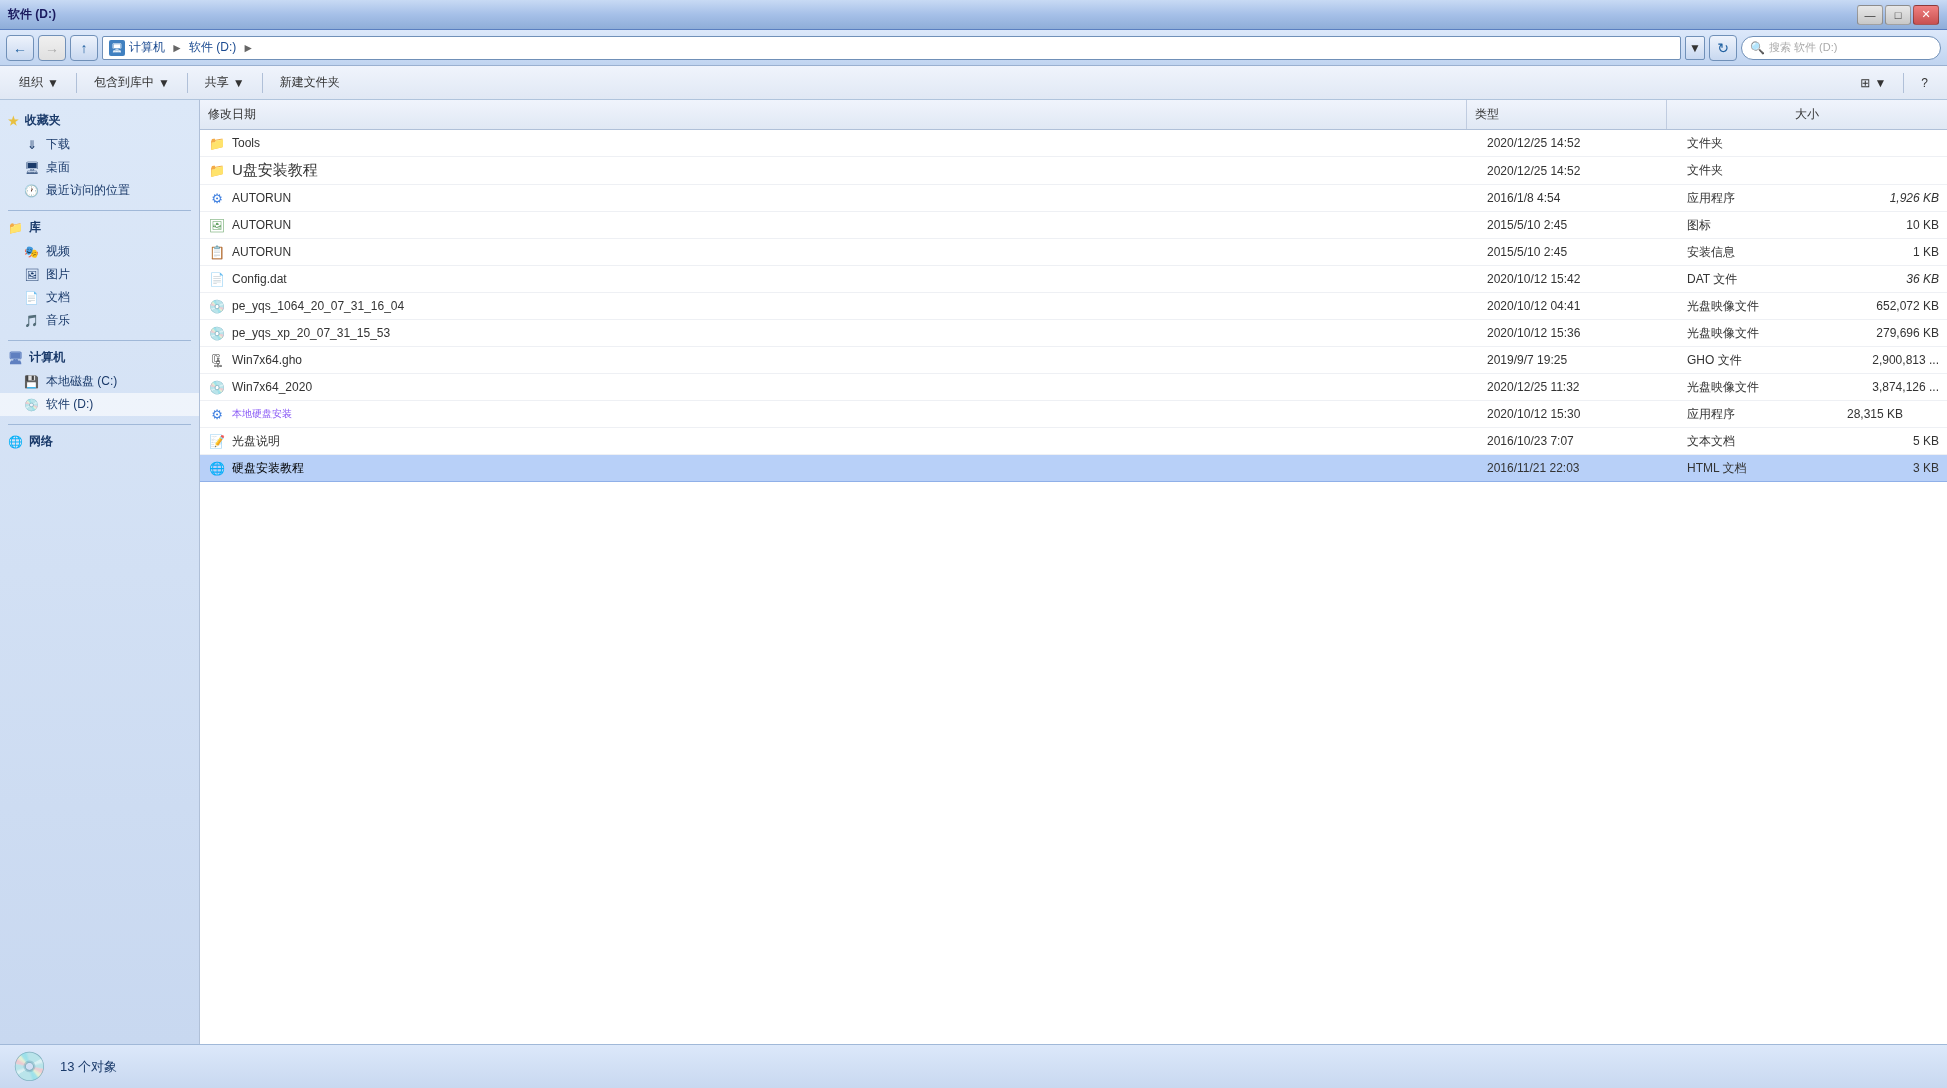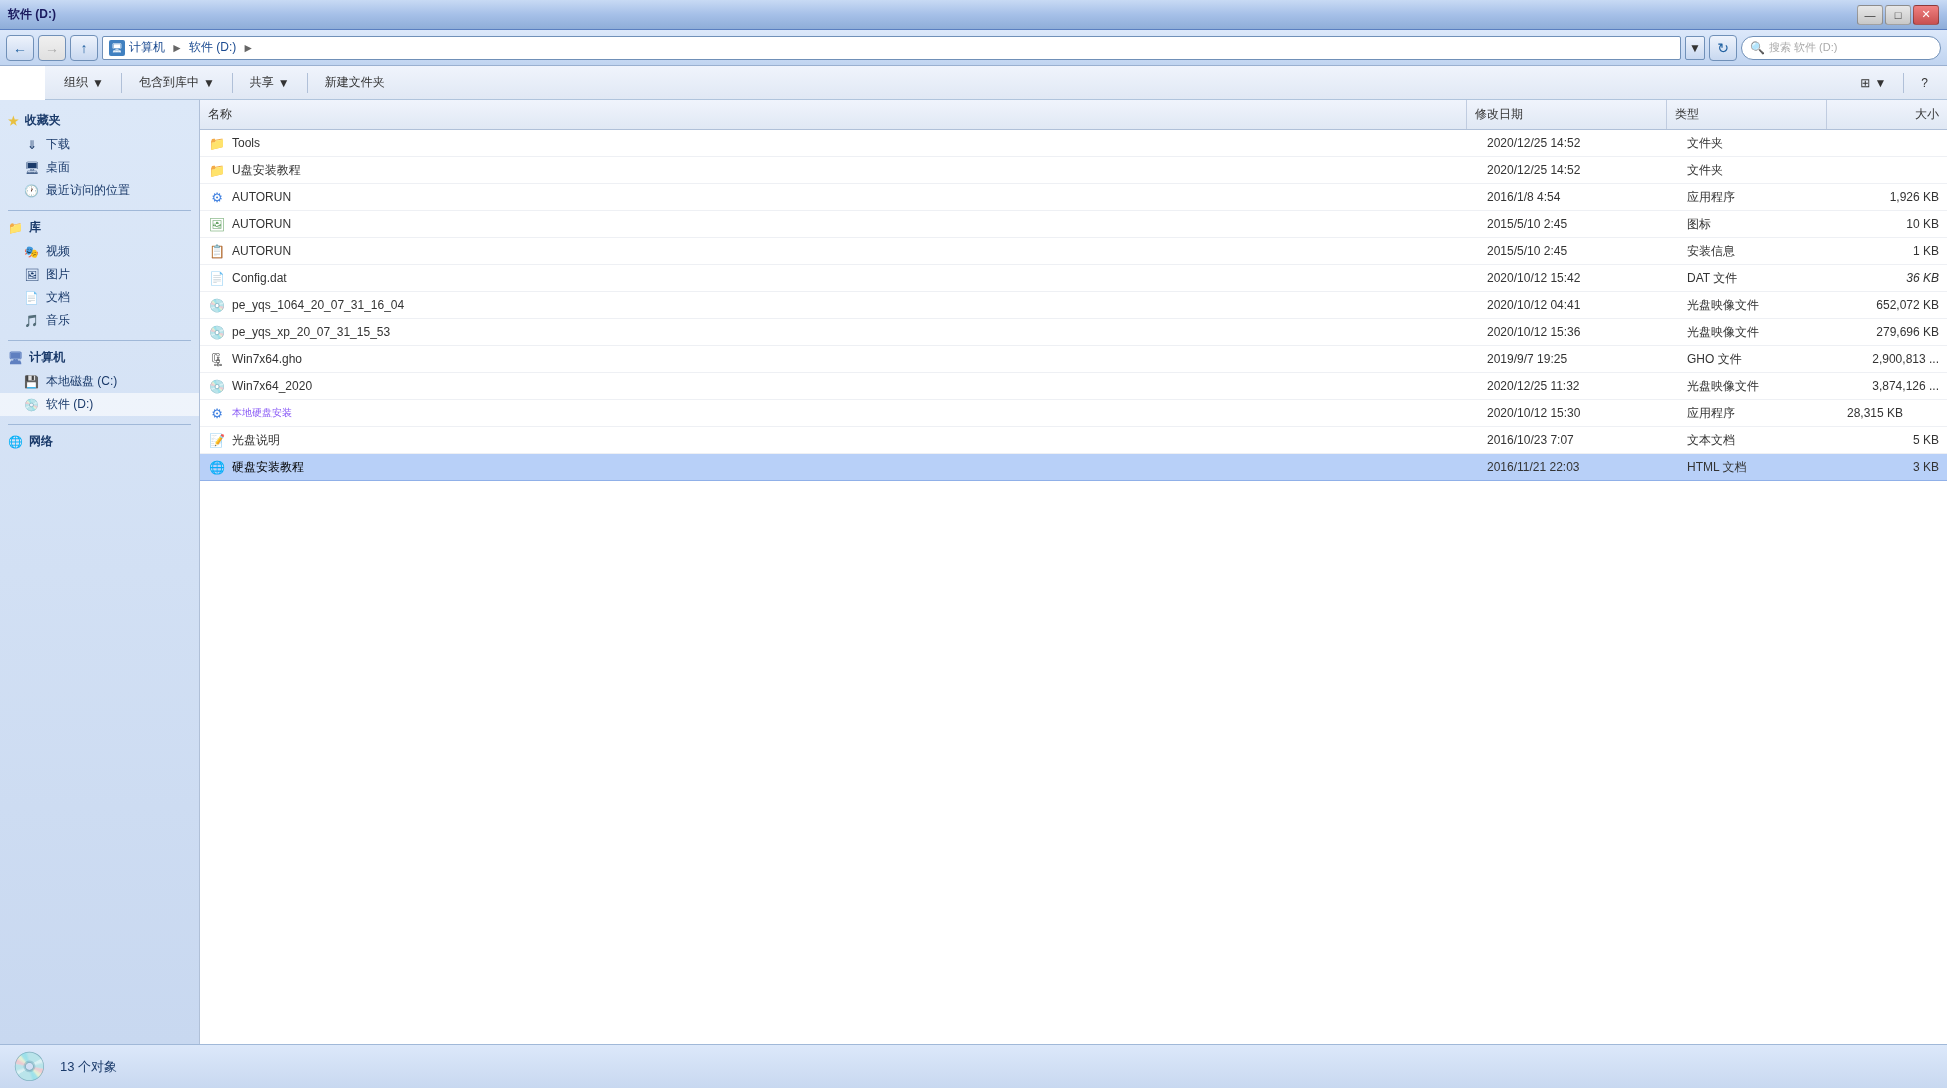--- a/index.html
+++ b/index.html
@@ -142,21 +142,20 @@
 
     
     .toolbar {
       height: 34px;
       background: linear-gradient(to bottom, #f0f4fc, #e0e8f4);
       border-bottom: 1px solid #b0c4dc;
       display: flex;
       align-items: center;
       padding: 0 8px;
       gap: 4px;
-      margin-left: 45px;
     }
     .toolbar-btn {
       height: 26px;
       padding: 0 10px;
       border: 1px solid transparent;
       border-radius: 3px;
       background: transparent;
       cursor: pointer;
       font-size: 12px;
       color: #333;
@@ -457,53 +456,52 @@
       <div class="sidebar-section-header">
         <span style="color:#6080c0;">🌐</span>
         <span>网络</span>
       </div>
     </div>
   </div>
 
   <div class="file-area">
 
     <div class="column-header">
-      <div class="col-header">名称</div>
       <div class="col-header">修改日期</div>
       <div class="col-header">类型</div>
       <div class="col-header" style="text-align:right;">大小</div>
     </div>
 
     <div class="file-list" id="file-list">
         <div class="file-row">
     <div class="file-name-cell">
       <span class="file-icon" style="color:#e8b020;">📁</span>
       <span style="font-size:12px;color:#333;">Tools</span>
     </div>
     <div class="file-cell">2020/12/25 14:52</div>
     <div class="file-cell">文件夹</div>
     <div class="file-cell" style="text-align:right;"></div>
   </div>
         <div class="file-row">
     <div class="file-name-cell">
       <span class="file-icon" style="color:#e8b020;">📁</span>
-      <span style="font-size:12px;color:#333;">U盘安装教程</span>
+      <span style="font-size:15px;color:#333;">U盘安装教程</span>
     </div>
     <div class="file-cell">2020/12/25 14:52</div>
     <div class="file-cell">文件夹</div>
     <div class="file-cell" style="text-align:right;"></div>
   </div>
         <div class="file-row">
     <div class="file-name-cell">
       <span class="file-icon" style="color:#4080e0;">⚙</span>
       <span style="font-size:12px;color:#333;">AUTORUN</span>
     </div>
     <div class="file-cell">2016/1/8 4:54</div>
     <div class="file-cell">应用程序</div>
-    <div class="file-cell" style="text-align:right;">1,926 KB</div>
+    <div class="file-cell" style="text-align:right;font-style:italic;">1,926 KB</div>
   </div>
         <div class="file-row">
     <div class="file-name-cell">
       <span class="file-icon" style="color:#60a060;">🖼</span>
       <span style="font-size:12px;color:#333;">AUTORUN</span>
     </div>
     <div class="file-cell">2015/5/10 2:45</div>
     <div class="file-cell">图标</div>
     <div class="file-cell" style="text-align:right;">10 KB</div>
   </div>

